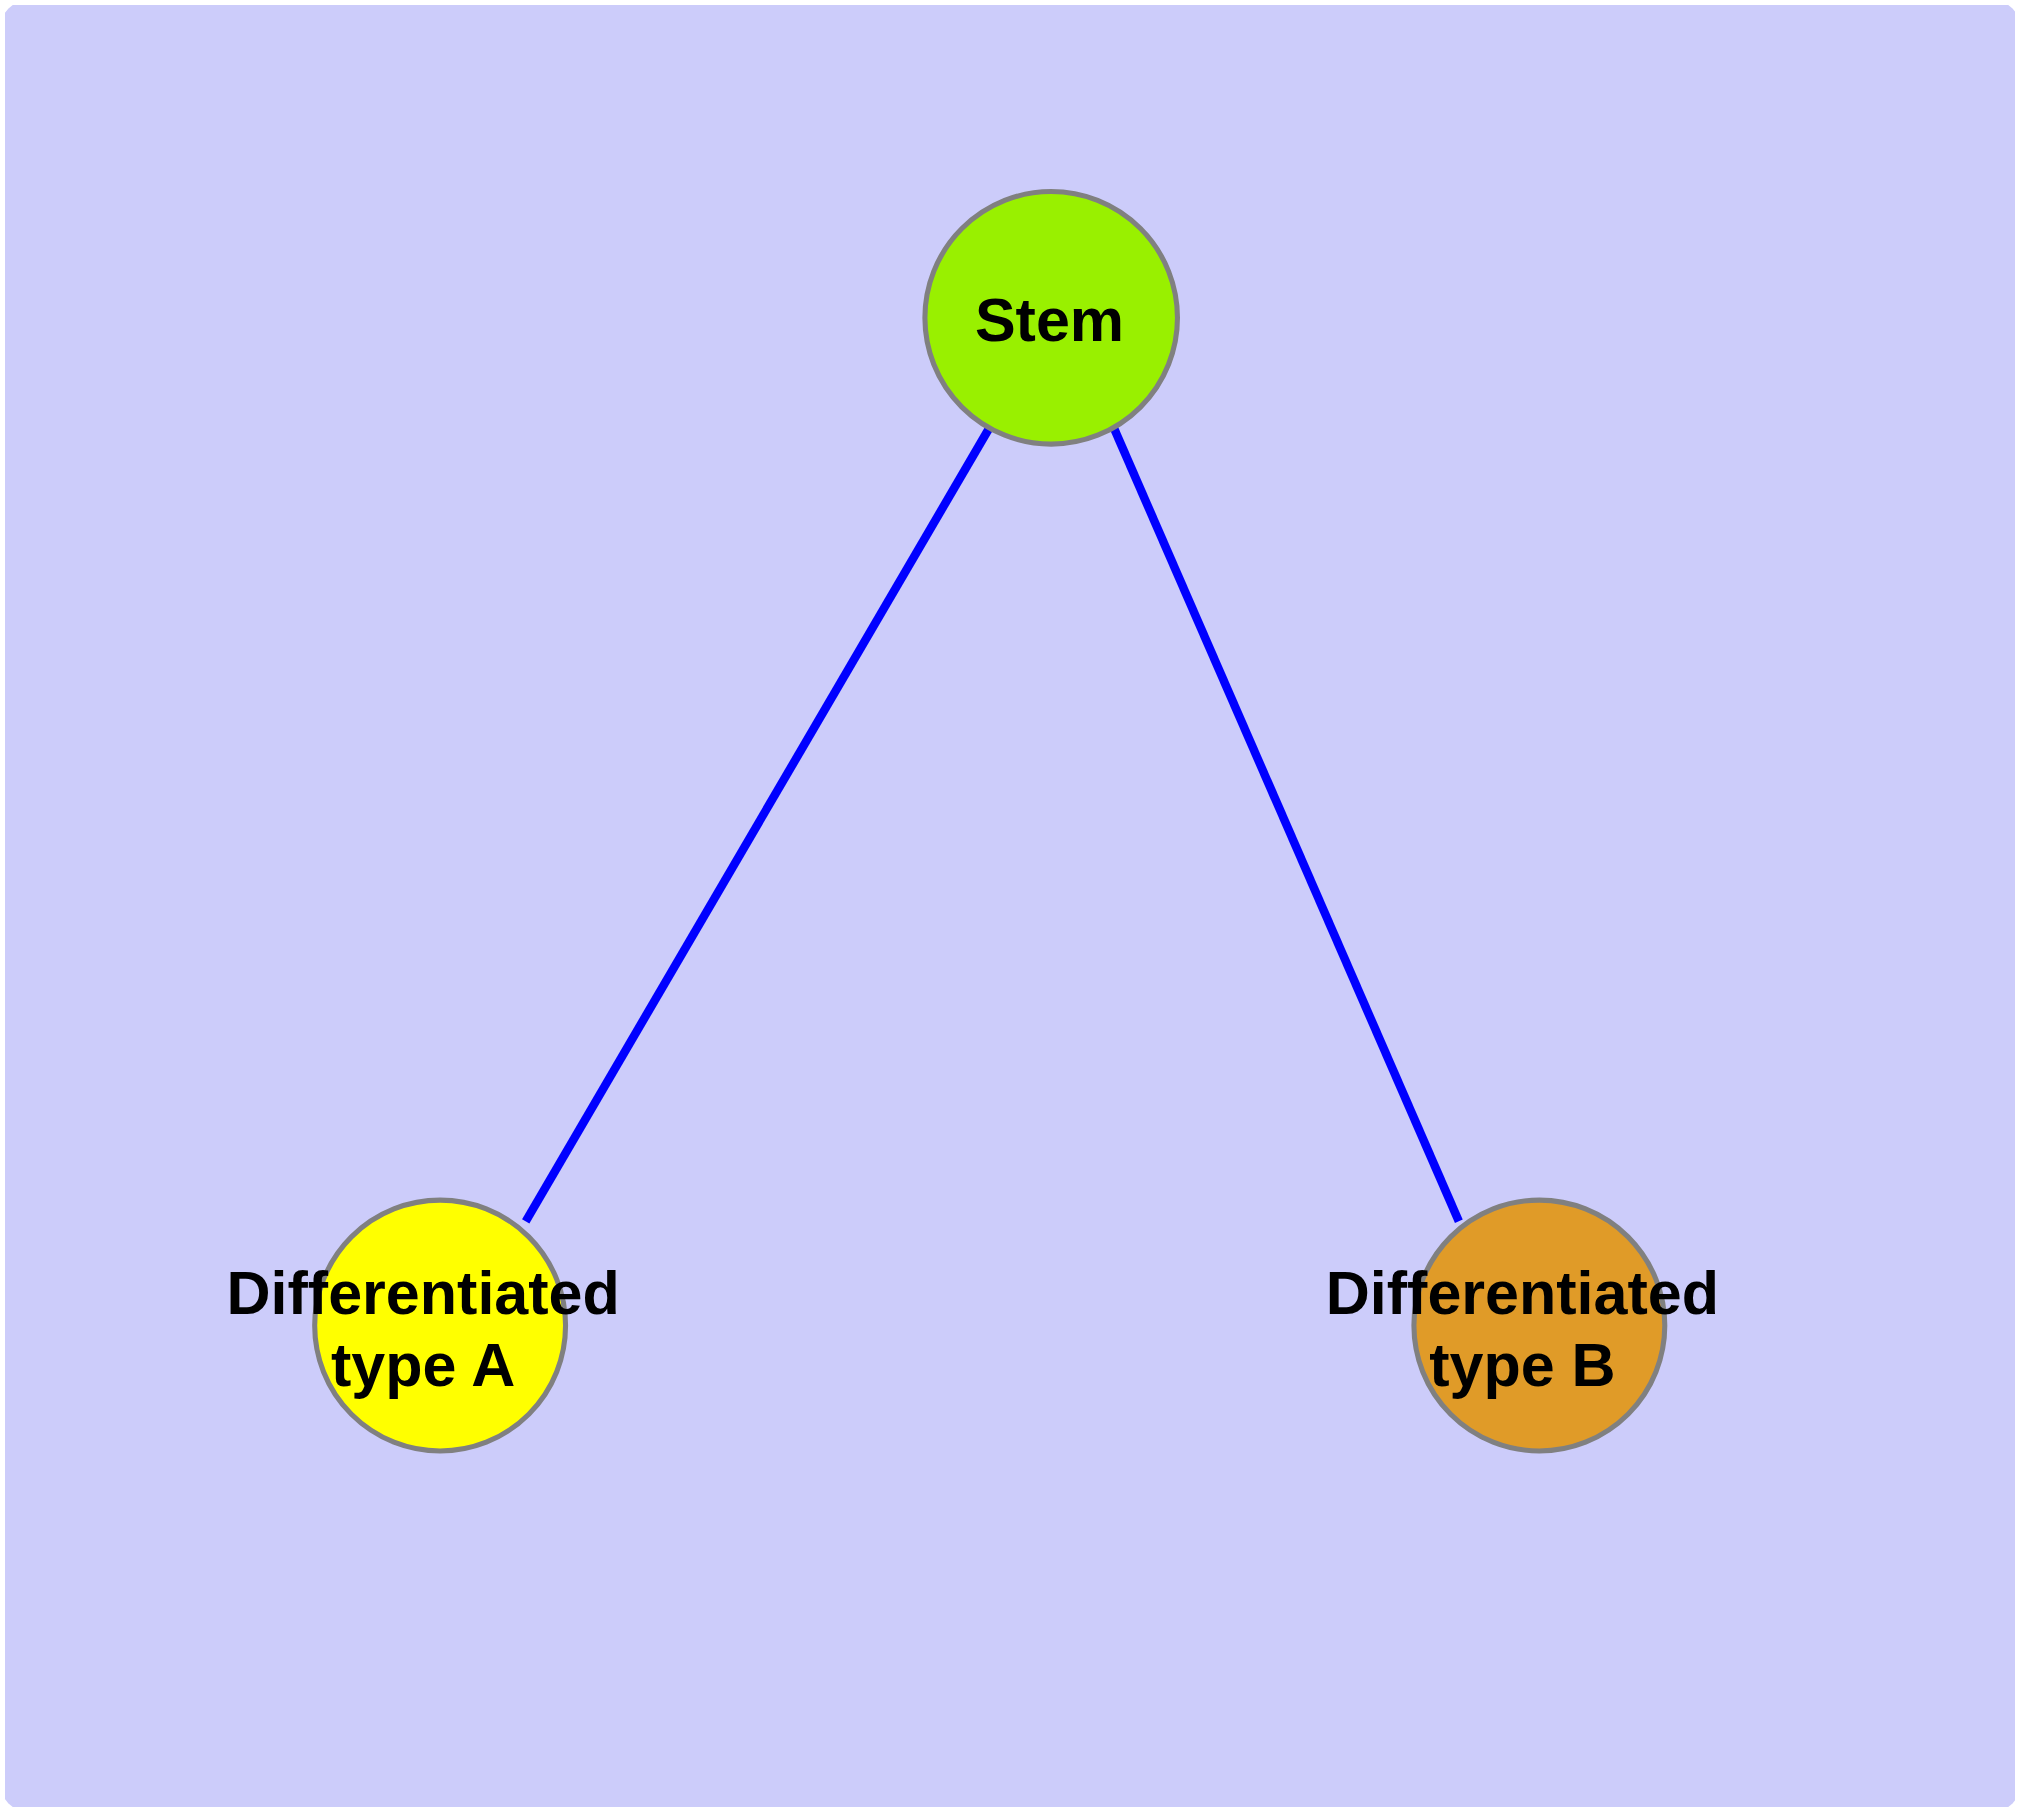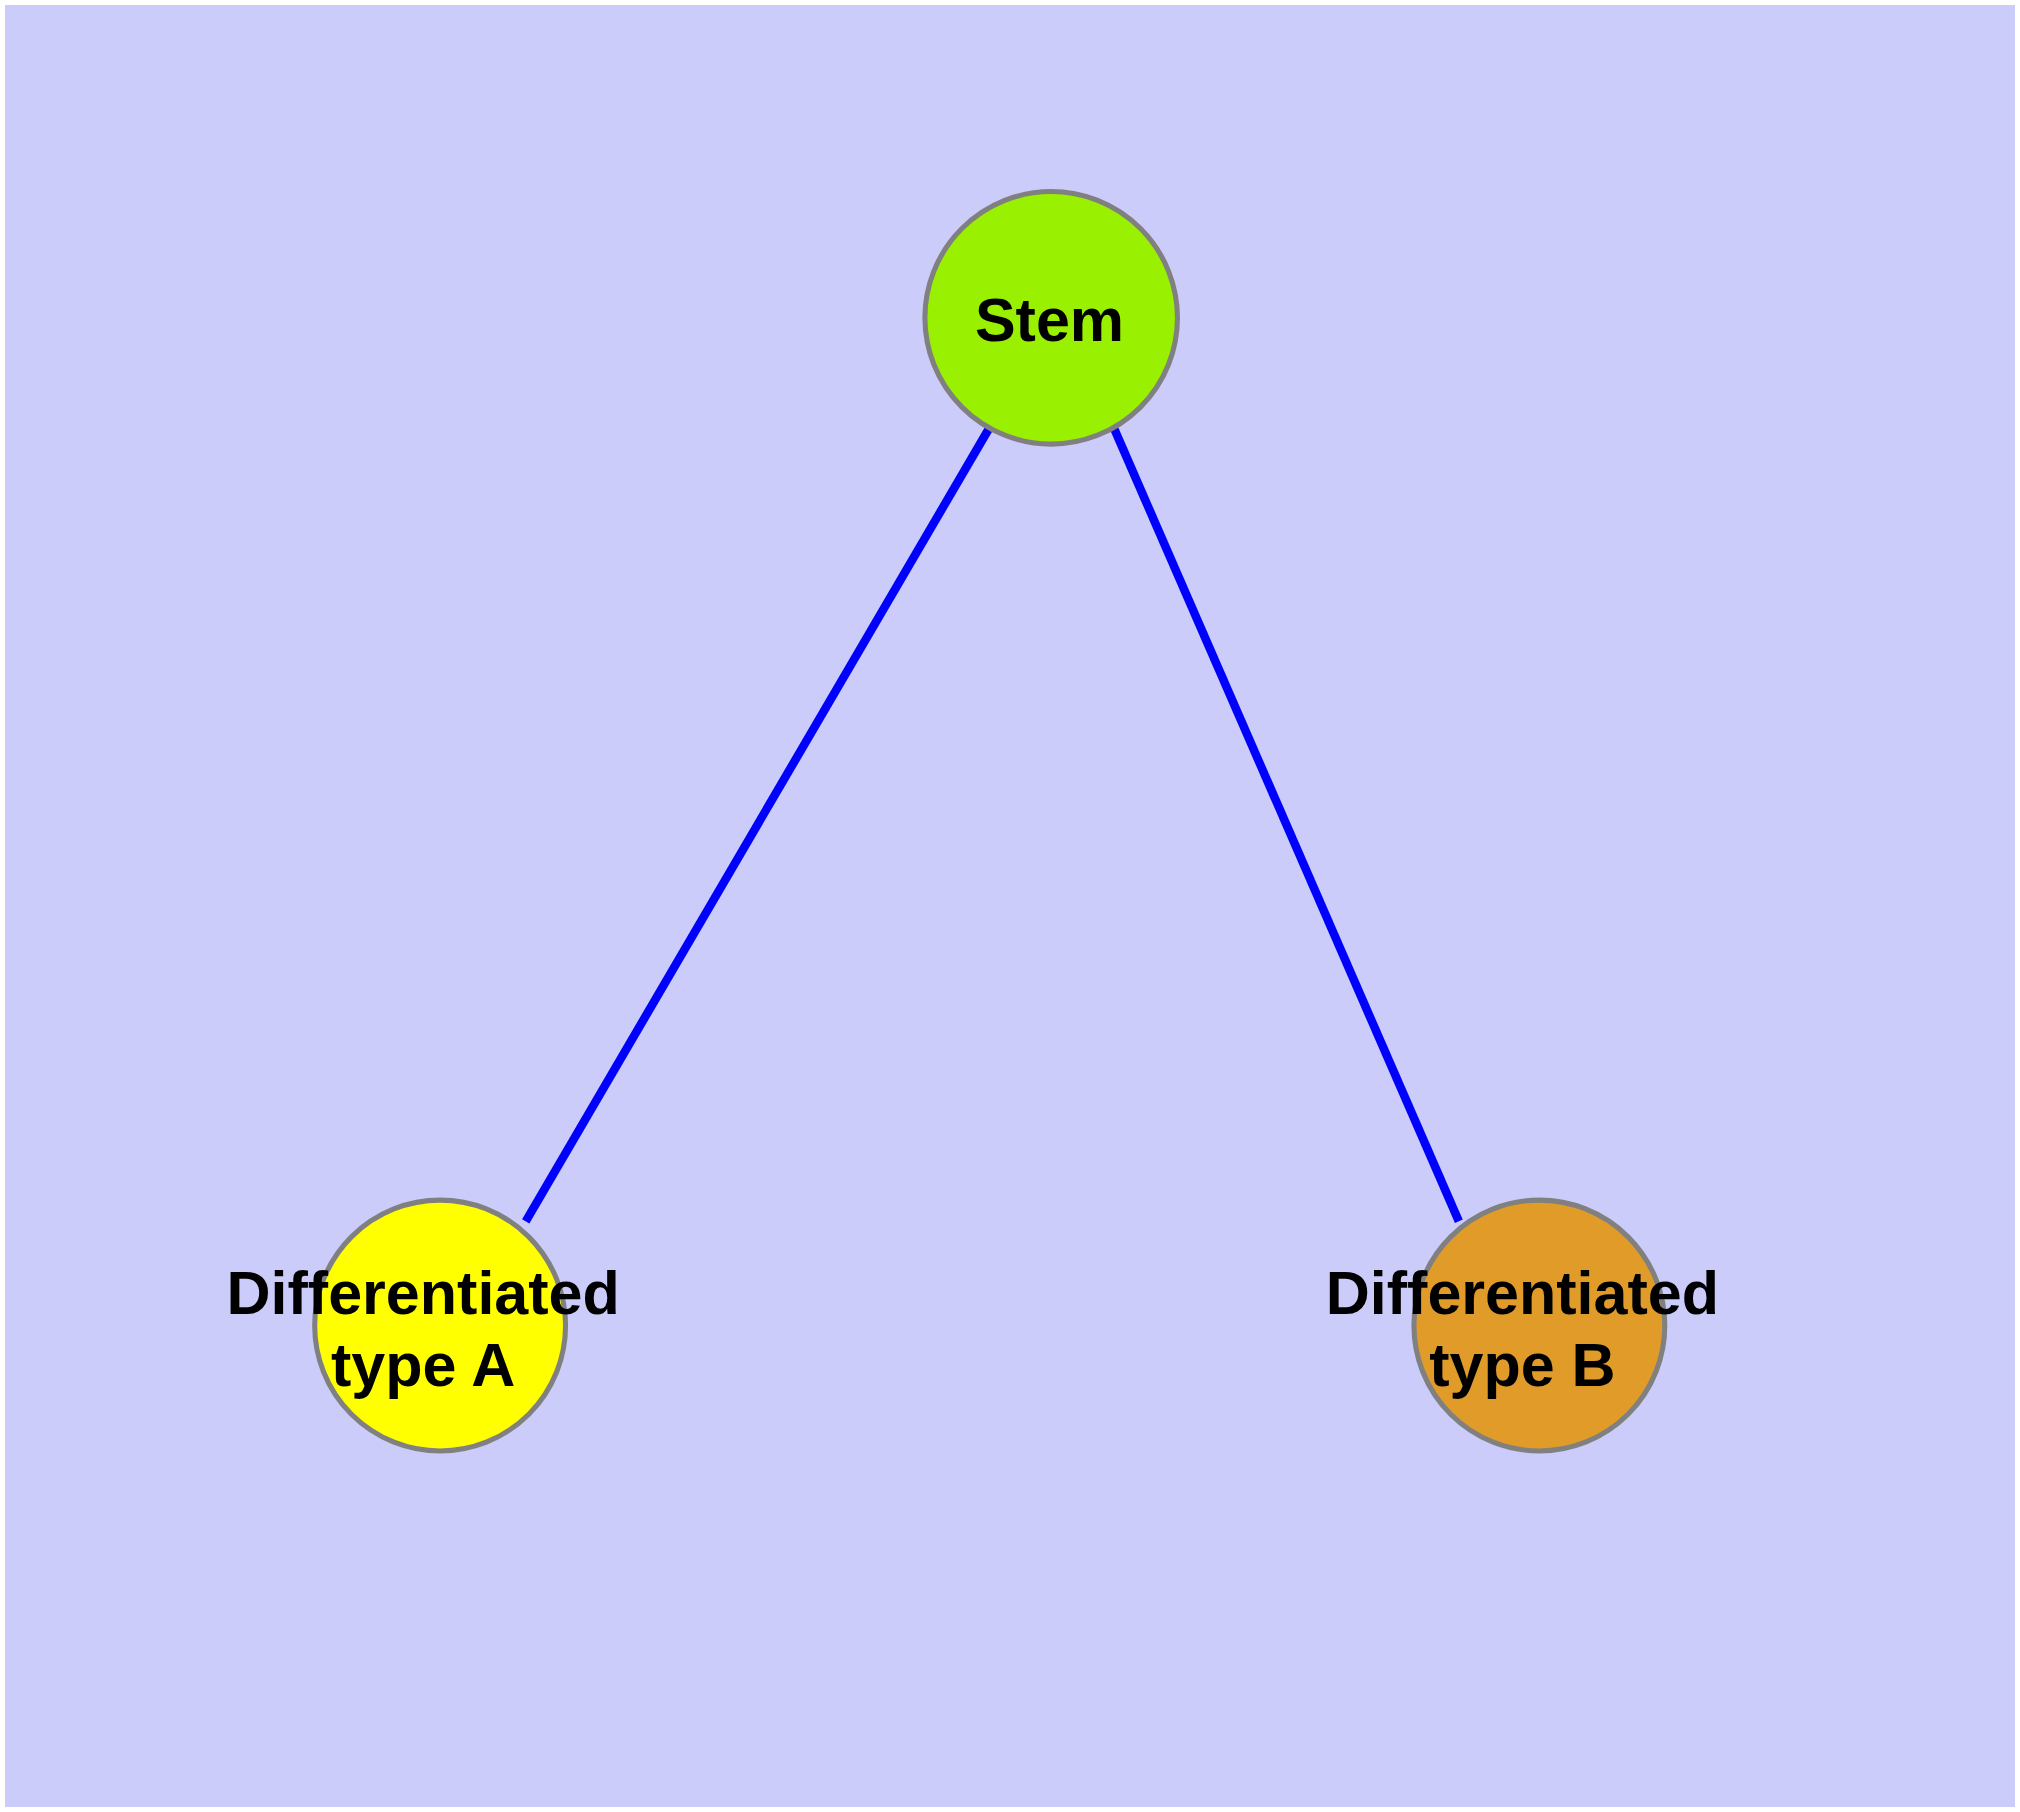--- a/index.html
+++ b/index.html
@@ -35,21 +35,21 @@
     font-weight: bold;
     fill: #000000;
     text-anchor: middle;
     dominant-baseline: alphabetic;
     white-space: pre;
   }
 </style>
 </head>
 <body>
 
-<div id="stage" style="width: 2021px; height: 1812px; background: rgb(255, 255, 255);">
+<div id="stage" style="width: 2021px; height: 1812px; background: rgb(255, 255, 255); border-radius: 29px;">
   <div id="canvas-bg" style="background: rgb(204, 204, 250);"></div>
 
   <svg id="graph-svg" viewBox="0 0 2384 2138" xmlns="http://www.w3.org/2000/svg">
 
     <g id="edges-layer">
         <line x1="1167" y1="505" x2="620" y2="1441" stroke="#0000ff" stroke-width="10" stroke-linecap="butt"></line>
         <line x1="1314" y1="505" x2="1721" y2="1441" stroke="#0000ff" stroke-width="10" stroke-linecap="butt"></line>
       </g>
     <g id="nodes-layer">
         <circle cx="1240" cy="375" r="149" fill="#99f000" stroke="#808080" stroke-width="6"></circle>

